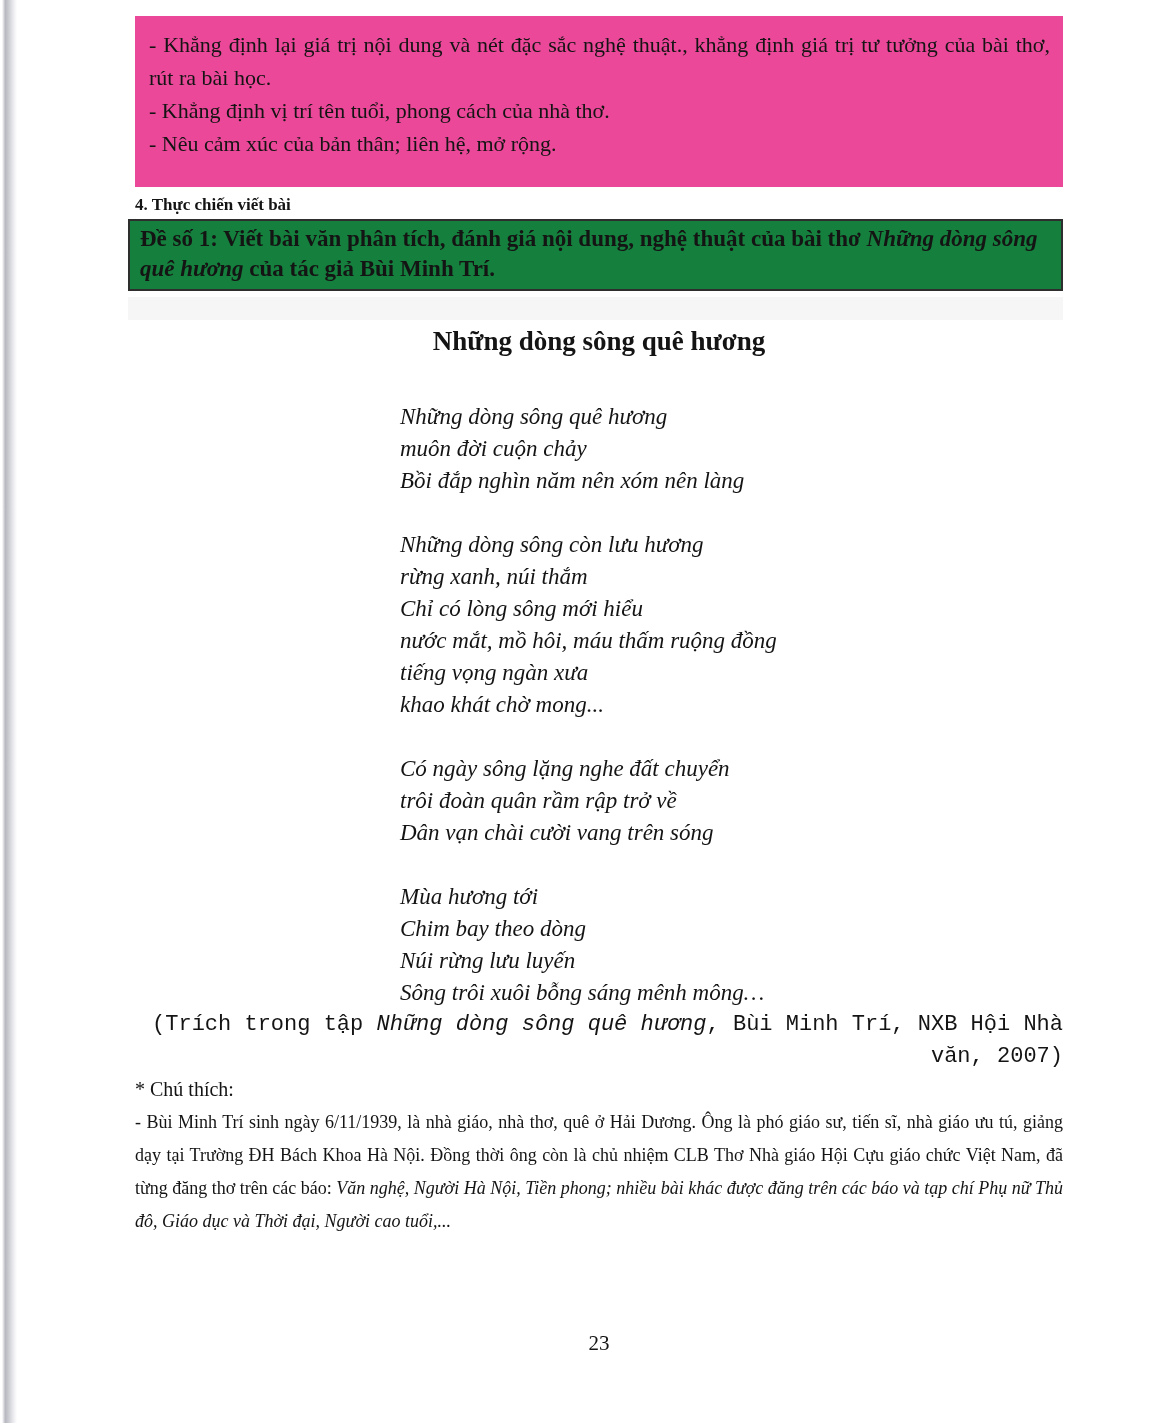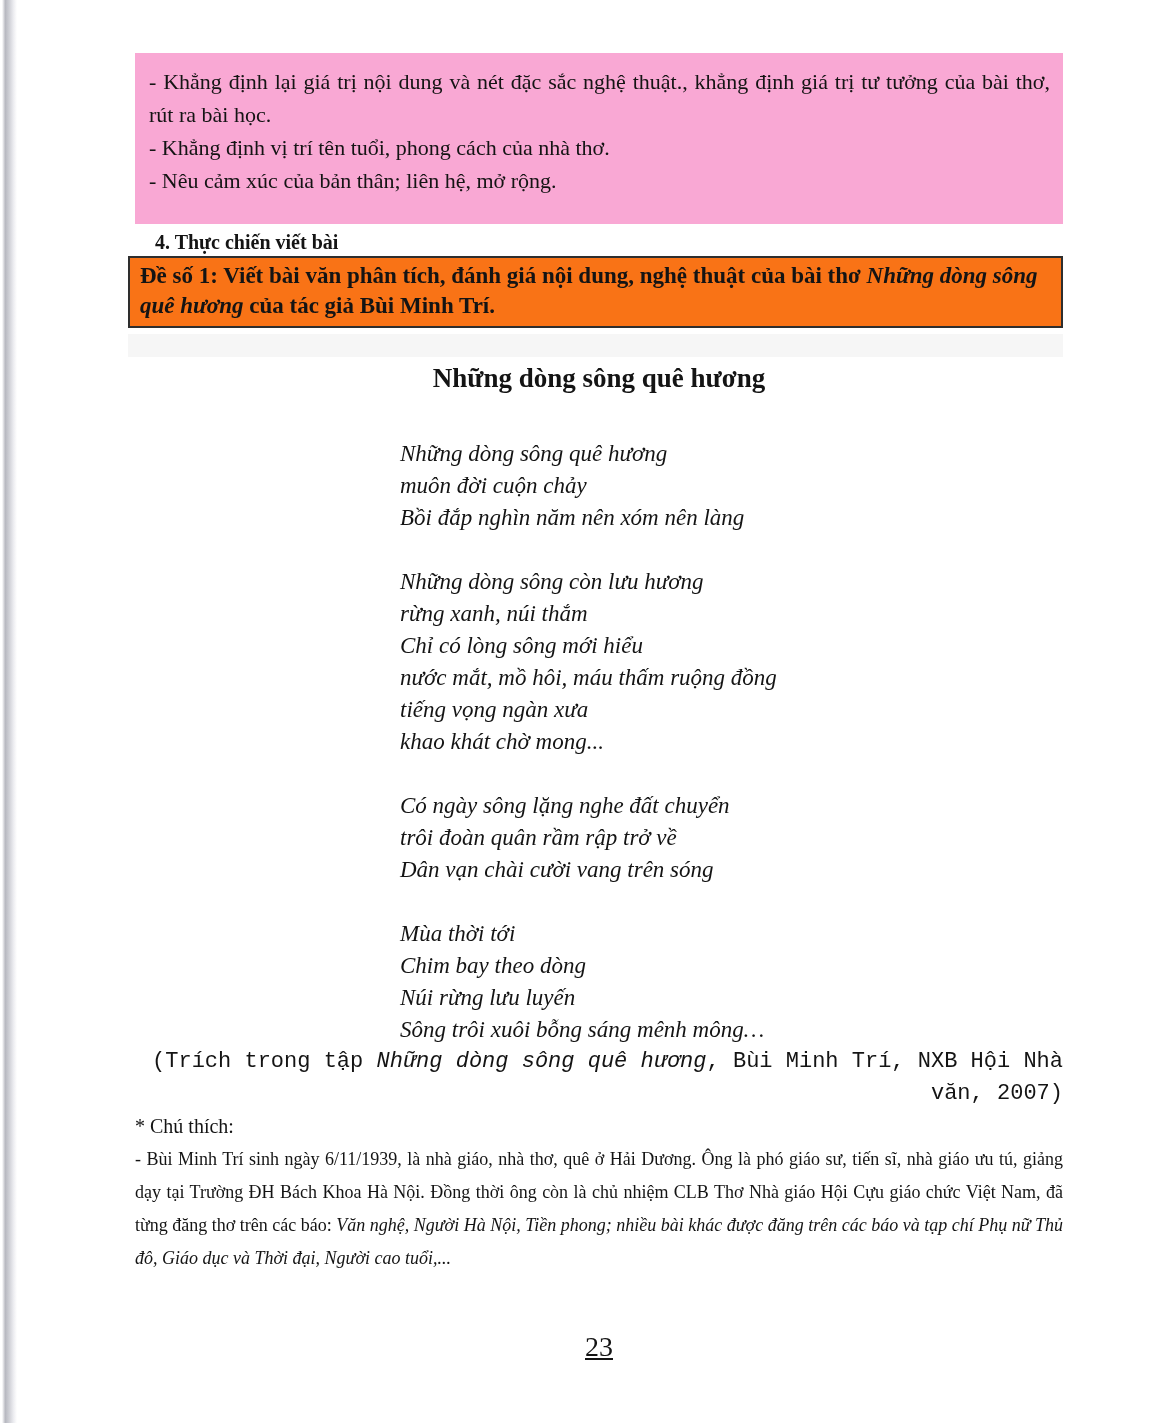--- a/index.html
+++ b/index.html
@@ -13,38 +13,38 @@
   }
   .edge-strip {
     position: absolute; left: 2px; top: 0;
     width: 15px; height: 1423px;
     background: linear-gradient(90deg, #ffffff 0%, #b7b8c0 22%, #cfd0d6 48%, #ececf0 76%, #ffffff 100%);
   }
   .content {
     position: absolute; left: 135px; top: 0; width: 928px;
   }
   .summary-block {
-    margin-top: 53px;
-    background: #f9a8d4;
+    margin-top: 16px;
+    background: #ec4899;
     padding: 12px 13px 27px 14px;
     font-size: 22px; line-height: 33px;
     text-align: justify;
   }
   .section-heading {
     margin-top: 4px;
     font-weight: bold;
-    font-size: 20px; line-height: 28px; margin-left: 20px;
+    font-size: 17px; line-height: 28px;
   }
   .prompt-box {
     margin-left: -7px;
     border: 2px solid #2e2e2e;
     padding: 3px 10px 5px 10px;
     font-weight: bold;
     font-size: 23px; line-height: 30px;
-    background: #f97316;
+    background: #15803d;
   }
   .gray-band {
     margin-top: 6px; margin-left: -7px;
     height: 23px;
     background: #f6f6f6;
   }
   .poem-title {
     margin: 6px 0 0 0;
     text-align: center;
     font-weight: bold;
@@ -66,22 +66,21 @@
     font-size: 20px; line-height: 33px;
   }
   .footnote-body {
     font-size: 18px; line-height: 33px;
     text-align: justify;
   }
   .page-number {
     position: absolute; left: 135px; top: 1331px;
     width: 928px;
     text-align: center;
-    font-size: 28px;
-    text-decoration: underline;
+    font-size: 21px;
   }
 </style>
 </head>
 <body>
 
 <div class="edge-strip"></div>
 
 <div class="content">
 
   <div class="summary-block">
@@ -113,21 +112,21 @@
         <div>nước mắt, mồ hôi, máu thấm ruộng đồng</div>
         <div>tiếng vọng ngàn xưa</div>
         <div>khao khát chờ mong...</div>
       </div>
     <div class="stanza">
         <div>Có ngày sông lặng nghe đất chuyển</div>
         <div>trôi đoàn quân rầm rập trở về</div>
         <div>Dân vạn chài cười vang trên sóng</div>
       </div>
     <div class="stanza">
-        <div>Mùa thời tới</div>
+        <div>Mùa hương tới</div>
         <div>Chim bay theo dòng</div>
         <div>Núi rừng lưu luyến</div>
         <div>Sông trôi xuôi bỗng sáng mênh mông…</div>
       </div>
   </div>
 
   <div class="citation">
     <span>(Trích trong tập </span><span class="it">Những dòng sông quê hương</span><span>, Bùi Minh Trí, NXB Hội Nhà văn, 2007)</span>
   </div>
 

